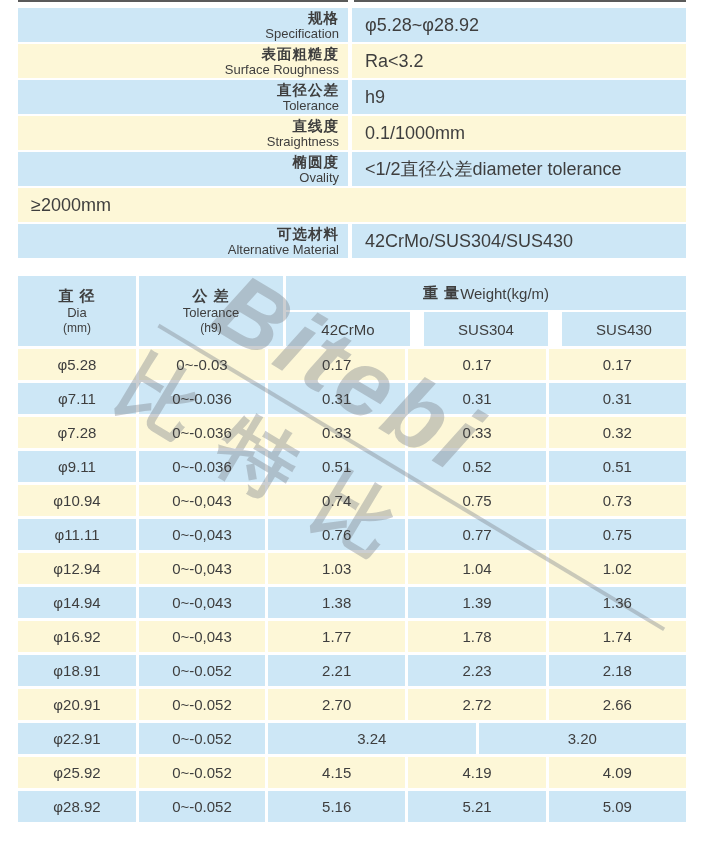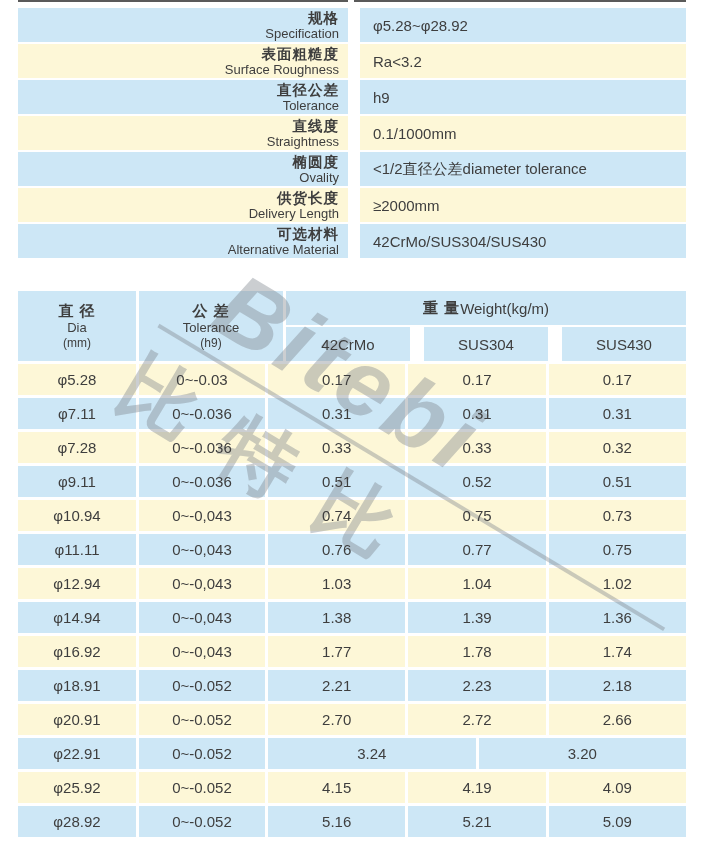--- a/index.html
+++ b/index.html
@@ -9,31 +9,31 @@
   }
   .topline{position:absolute;top:0;height:2px;background:#5a5a5a;}
   .tl-left{left:18px;width:330px;}
   .tl-right{left:354px;width:332px;}
 
   .bg-b{background:#cde7f6;}
   .bg-c{background:#fdf7d7;}
 
   
   .spec-table{position:absolute;left:18px;top:8px;width:668px;}
-  .spec-row{display:flex;height:34px;margin-bottom:2px;column-gap:12px;}
+  .spec-row{display:flex;height:34px;margin-bottom:2px;column-gap:4px;}
   .spec-label{width:330px;box-sizing:border-box;padding-right:9px;display:flex;
     flex-direction:column;justify-content:center;align-items:flex-end;}
   .spec-label .cn{font-size:14.5px;font-weight:bold;line-height:17px;letter-spacing:1px;}
   .spec-label .en{font-size:13px;line-height:14px;}
   .spec-value{flex:1;display:flex;align-items:center;padding-left:13px;
-    box-sizing:border-box;font-size:15px;}
+    box-sizing:border-box;font-size:18px;}
   .spec-value span{position:relative;z-index:2;}
 
   
-  .size-table{position:absolute;left:18px;top:291px;width:668px;}
+  .size-table{position:absolute;left:18px;top:276px;width:668px;}
   .size-header{display:flex;column-gap:3px;height:70px;}
   .hcell{display:flex;flex-direction:column;justify-content:center;align-items:center;}
   .hc1{width:118px;}
   .hc2{width:144px;}
   .hcn{font-size:15px;font-weight:bold;line-height:19px;letter-spacing:1px;position:relative;z-index:2;}
   .hen{font-size:13px;line-height:15px;position:relative;z-index:2;}
   .hunit{font-size:12px;line-height:17px;position:relative;z-index:2;}
   .hgroup{flex:1;display:flex;flex-direction:column;row-gap:2px;}
   .hweight{height:34px;display:flex;align-items:center;justify-content:center;font-size:15px;}
   .hweight .wcn{font-weight:bold;letter-spacing:1px;position:relative;z-index:2;}
@@ -110,24 +110,20 @@
     <div class="spec-label bg-b">
       <div class="cn">椭圆度</div>
       <div class="en">Ovality</div>
     </div>
     <div class="spec-value bg-b">
         <span>&lt;1/2直径公差diameter tolerance</span>
       </div>
   </div>
 
   <div class="spec-row">
-    <div class="spec-label bg-c">
-      <div class="cn">供货长度</div>
-      <div class="en">Delivery Length</div>
-    </div>
     <div class="spec-value bg-c">
         <span>≥2000mm</span>
       </div>
   </div>
 
   <div class="spec-row">
     <div class="spec-label bg-b">
       <div class="cn">可选材料</div>
       <div class="en">Alternative Material</div>
     </div>

